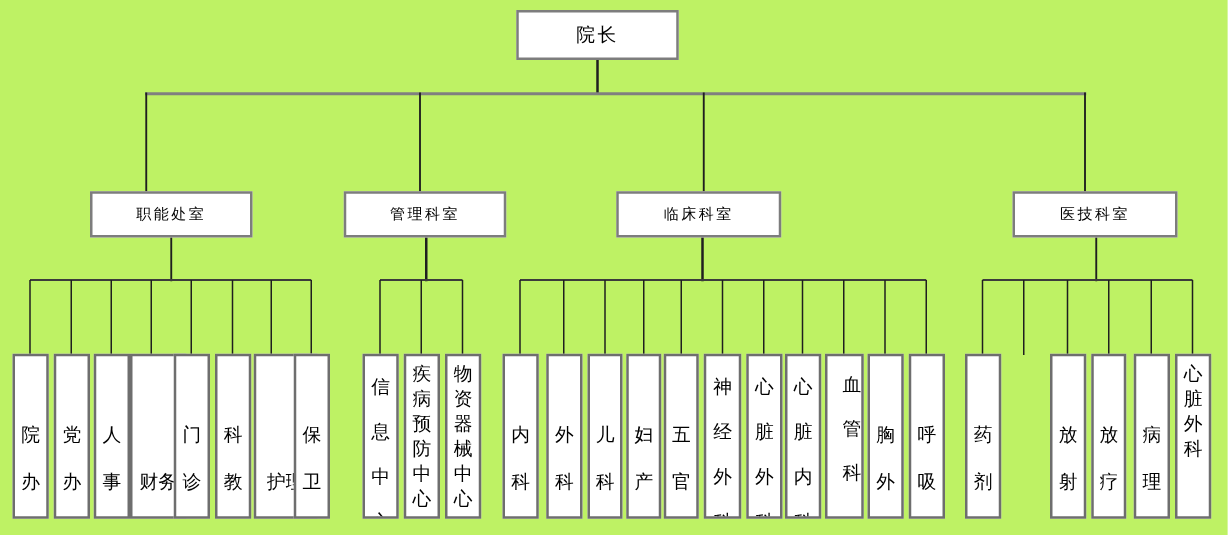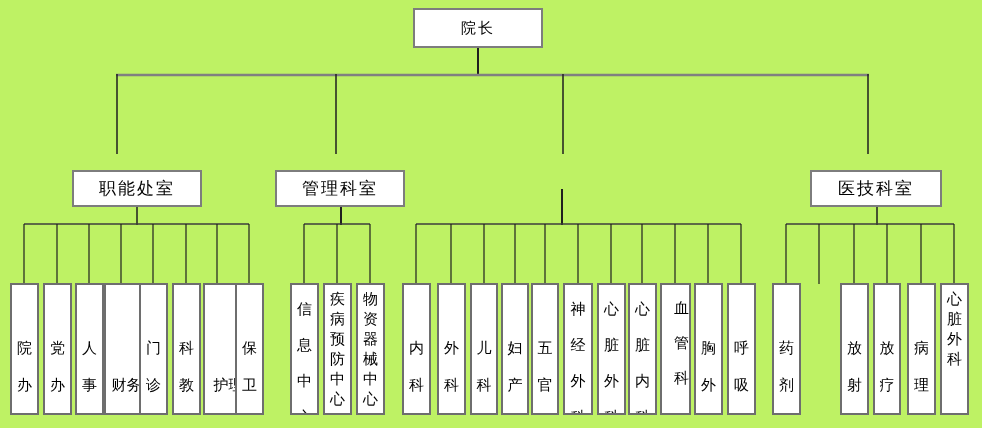--- a/index.html
+++ b/index.html
@@ -33,24 +33,24 @@
     color: #000000;
   }
   .root {
     left: 413px; top: 8px;
     width: 130px; height: 40px;
     border: 2px solid #7d7d7d;
     font-size: 15px;
     letter-spacing: 2px;
   }
   .l2 {
-    top: 170px;
+    top: 153px;
     height: 37px;
     border: 2px solid #7d7d7d;
-    font-size: 17px;
+    font-size: 12px;
     letter-spacing: 2px;
     font-family: Liberation Serif, serif;
   }
   .leaf {
     top: 283px;
     height: 132px;
     border: 2px solid #6e6e6e;
     box-sizing: border-box;
     position: absolute;
     background: #fff;
@@ -134,20 +134,23 @@
   <div class="node root">
     <span>院长</span>
   </div>
 
   <div class="node l2" style="left:72px;width:130px">
     <span>职能处室</span>
   </div>
   <div class="node l2" style="left:275px;width:130px">
     <span>管理科室</span>
   </div>
+  <div class="node l2" style="left:493px;width:132px">
+    <span>临床科室</span>
+  </div>
   <div class="node l2" style="left:810px;width:132px">
     <span>医技科室</span>
   </div>
 
   <div class="leaf cc2" style="left:10px;width:29px">
       <span>院办</span>
     </div>
   <div class="leaf cc2" style="left:43px;width:29px">
       <span>党办</span>
     </div>

